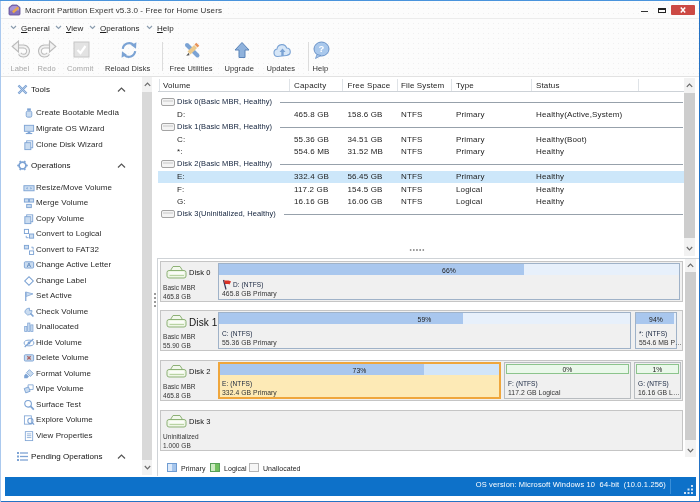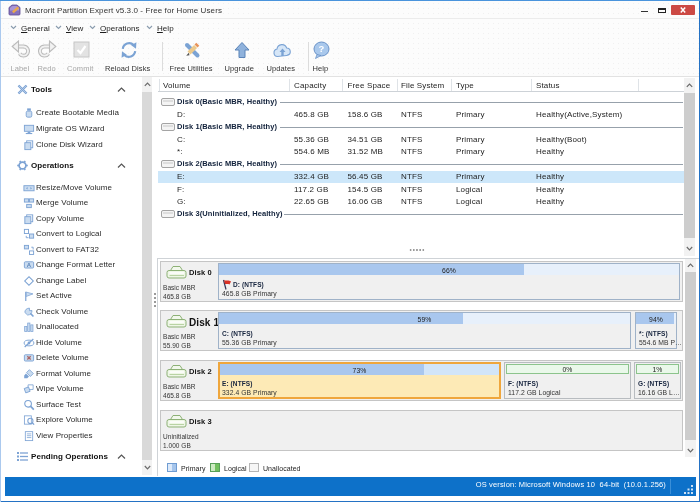--- a/index.html
+++ b/index.html
@@ -1,21 +1,21 @@
 <!DOCTYPE html>
 <html><head><meta charset="utf-8">
 <style>
 *{margin:0;padding:0;box-sizing:border-box}
 html,body{width:700px;height:502px;overflow:hidden}
 body{font-family:"Liberation Sans",sans-serif;position:relative;background:#fff;color:#222}
 .a{position:absolute}
 .t8{font-size:8px;letter-spacing:.05px;color:#1d1d1d;white-space:nowrap}
 .tt{font-size:8px;letter-spacing:.15px;color:#1d1d1d;white-space:nowrap}
 .t7{font-size:7.5px;letter-spacing:.1px;color:#333;white-space:nowrap}
-.b{font-weight:bold}
+.b{font-weight:normal}
 .hline{position:absolute;background:#97a1ab;height:1px}
 .vsep{position:absolute;width:1px;background:#dfe3e7}
 svg{display:block}
 </style></head>
 <body>
 <div class="a" style="left:0;top:0;width:700px;height:1px;background:#4a94dc"></div>
 <div class="a" style="left:0;top:1px;width:1px;height:501px;background:#abc9ee"></div>
 <div class="a" style="right:0;top:1px;width:1px;height:501px;background:#2472c4"></div>
 <div class="a" style="left:1px;bottom:0;width:698px;height:1px;background:#2472c4"></div>
 <div class="a" style="left:1px;top:1px;width:698px;height:76px;background:#fcfcfc;background-image:radial-gradient(circle,#f0f0f0 .7px,transparent .8px);background-size:5px 5px"></div>
@@ -218,21 +218,21 @@
       <path d="M9,3.5 L11,3.5 L11,6" fill="none" stroke="#7da3d4"></path>
     </svg>
   </div>
 <div class="a t8" style="left:36px;top:245px;color:#2a2a2a">Convert to FAT32</div>
 <div class="a" style="left:23px;top:258.5px;width:12px;height:12px">
     <svg width="12" height="12" viewBox="0 0 13 13">
       <rect x="1.5" y="3" width="10" height="6.8" rx="1" fill="#cadcf0" stroke="#7da3d4"></rect>
       <text x="6.5" y="8.8" text-anchor="middle" font-size="6.5" font-weight="bold" fill="#5b84b8">A</text>
     </svg>
   </div>
-<div class="a t8" style="left:36px;top:260px;color:#2a2a2a">Change Format Letter</div>
+<div class="a t8" style="left:36px;top:260px;color:#2a2a2a">Change Active Letter</div>
 <div class="a" style="left:23px;top:274.5px;width:12px;height:12px">
     <svg width="12" height="12" viewBox="0 0 13 13">
       <rect x="3.2" y="3.2" width="6.6" height="6.6" transform="rotate(45 6.5 6.5)" fill="#fff" stroke="#7da3d4" stroke-width="1.1"></rect>
     </svg>
   </div>
 <div class="a t8" style="left:36px;top:276px;color:#2a2a2a">Change Label</div>
 <div class="a" style="left:23px;top:289.5px;width:12px;height:12px">
     <svg width="12" height="12" viewBox="0 0 13 13">
       <line x1="3" y1="2" x2="3" y2="11.8" stroke="#7da3d4" stroke-width="1.3"></line>
       <path d="M3.5,2.3 L10.8,4.2 L3.5,7 Z" fill="#cadcf0" stroke="#7da3d4" stroke-width=".8"></path>
@@ -408,21 +408,21 @@
 <div class="a tt" style="left:401px;top:172px">NTFS</div>
 <div class="a tt" style="left:456px;top:172px">Primary</div>
 <div class="a tt" style="left:536px;top:172px">Healthy</div>
 <div class="a tt" style="left:177px;top:184.5px">F:</div>
 <div class="a tt" style="left:294px;top:184.5px">117.2 GB</div>
 <div class="a tt" style="left:347.5px;top:184.5px">154.5 GB</div>
 <div class="a tt" style="left:401px;top:184.5px">NTFS</div>
 <div class="a tt" style="left:456px;top:184.5px">Logical</div>
 <div class="a tt" style="left:536px;top:184.5px">Healthy</div>
 <div class="a tt" style="left:177px;top:197px">G:</div>
-<div class="a tt" style="left:294px;top:197px">22.65 GB</div>
+<div class="a tt" style="left:294px;top:197px">16.16 GB</div>
 <div class="a tt" style="left:347.5px;top:197px">16.06 GB</div>
 <div class="a tt" style="left:401px;top:197px">NTFS</div>
 <div class="a tt" style="left:456px;top:197px">Logical</div>
 <div class="a tt" style="left:536px;top:197px">Healthy</div>
 <div class="a" style="left:161px;top:210.0px">
     <svg width="14" height="8" viewBox="0 0 14 8">
       <rect x=".5" y=".5" width="13" height="7" rx="1.5" fill="#f4f4f4" stroke="#9a9a9a" stroke-width=".9"></rect>
       <line x1="2" y1="3" x2="12" y2="3" stroke="#c8c8c8"></line>
     </svg>
   </div>

